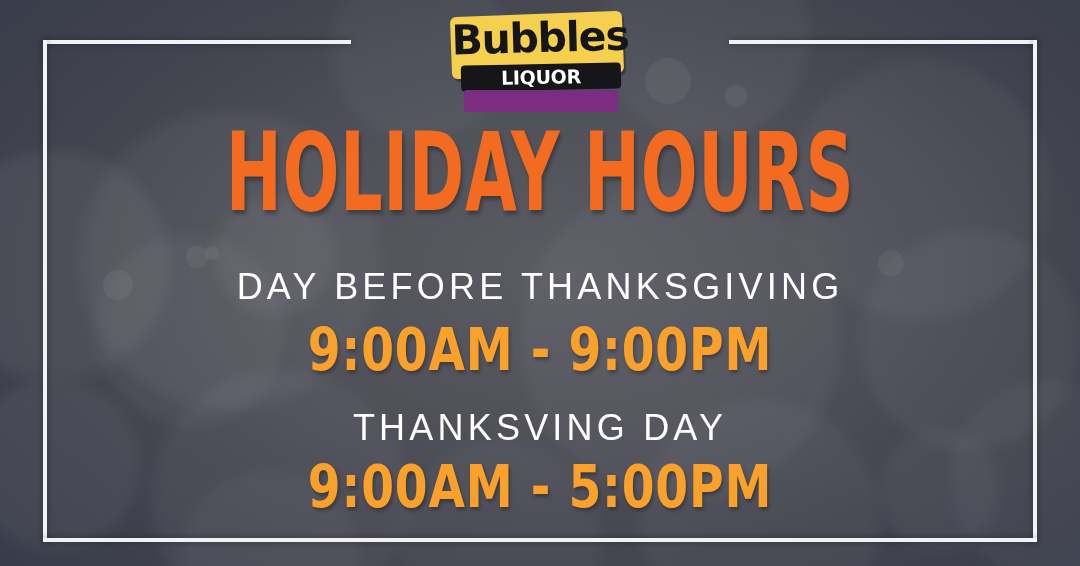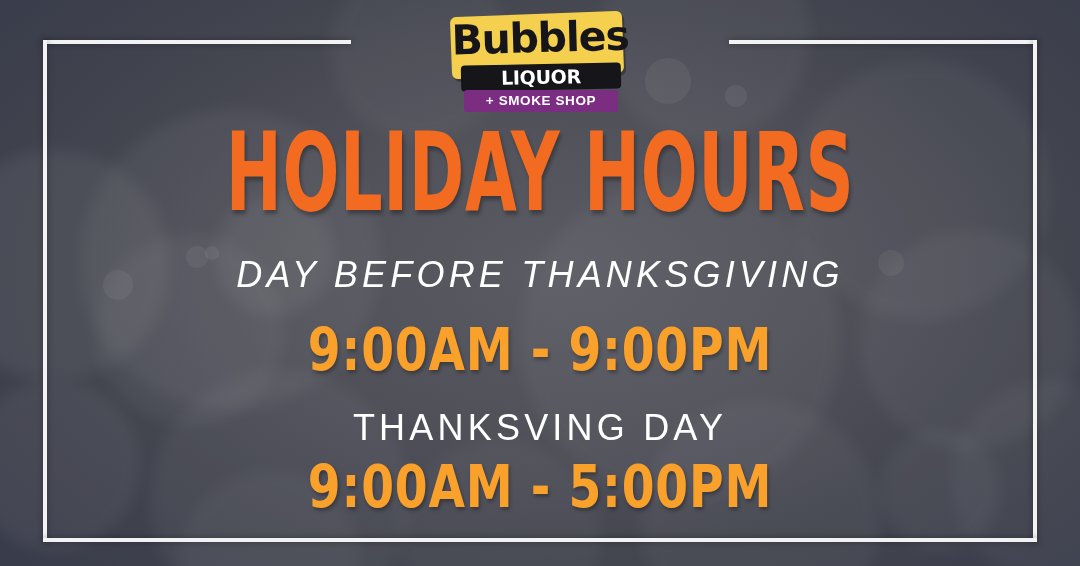--- a/index.html
+++ b/index.html
@@ -160,21 +160,21 @@
     font-family: "DejaVu Sans", sans-serif;
     font-weight: bold;
     font-size: 59px;
     line-height: 1;
     letter-spacing: 1px;
     color: #f9a12b;
     transform: scaleX(0.80);
     text-shadow: 2px 3px 4px rgba(0,0,0,0.28);
     white-space: nowrap;
   }
-  #day1 { top: 257px; font-style: italic; }
+  #day1 { top: 269px; }
   #time1 { top: 320px; }
   #day2 { top: 410px; }
   #time2 { top: 457px; }
 </style>
 </head>
 <body>
 
 <div id="poster">
 
   <div class="bubbles">
@@ -209,21 +209,20 @@
   <div class="frame-seg" style="left:43px;  top:40px;  width:4px;   height:502px;"></div>
   <div class="frame-seg" style="left:1033px;top:40px;  width:4px;   height:502px;"></div>
   <div class="frame-seg" style="left:43px;  top:538px; width:994px; height:4px;"></div>
 
   <div id="logo">
     <div class="logo-yellow"></div>
     <div class="logo-word">Bubbles</div>
     <div class="logo-black"></div>
     <div class="logo-black-text">LIQUOR WORLD</div>
     <div class="logo-purple"></div>
-    <div class="logo-purple-text">+ SMOKE SHOP</div>
   </div>
 
   <div class="content">
     <div id="headline">HOLIDAY HOURS</div>
 
     <div class="day-label" id="day1">DAY BEFORE THANKSGIVING</div>
     <div class="time-label" id="time1">9:00AM - 9:00PM</div>
 
     <div class="day-label" id="day2">THANKSVING DAY</div>
     <div class="time-label" id="time2">9:00AM - 5:00PM</div>

